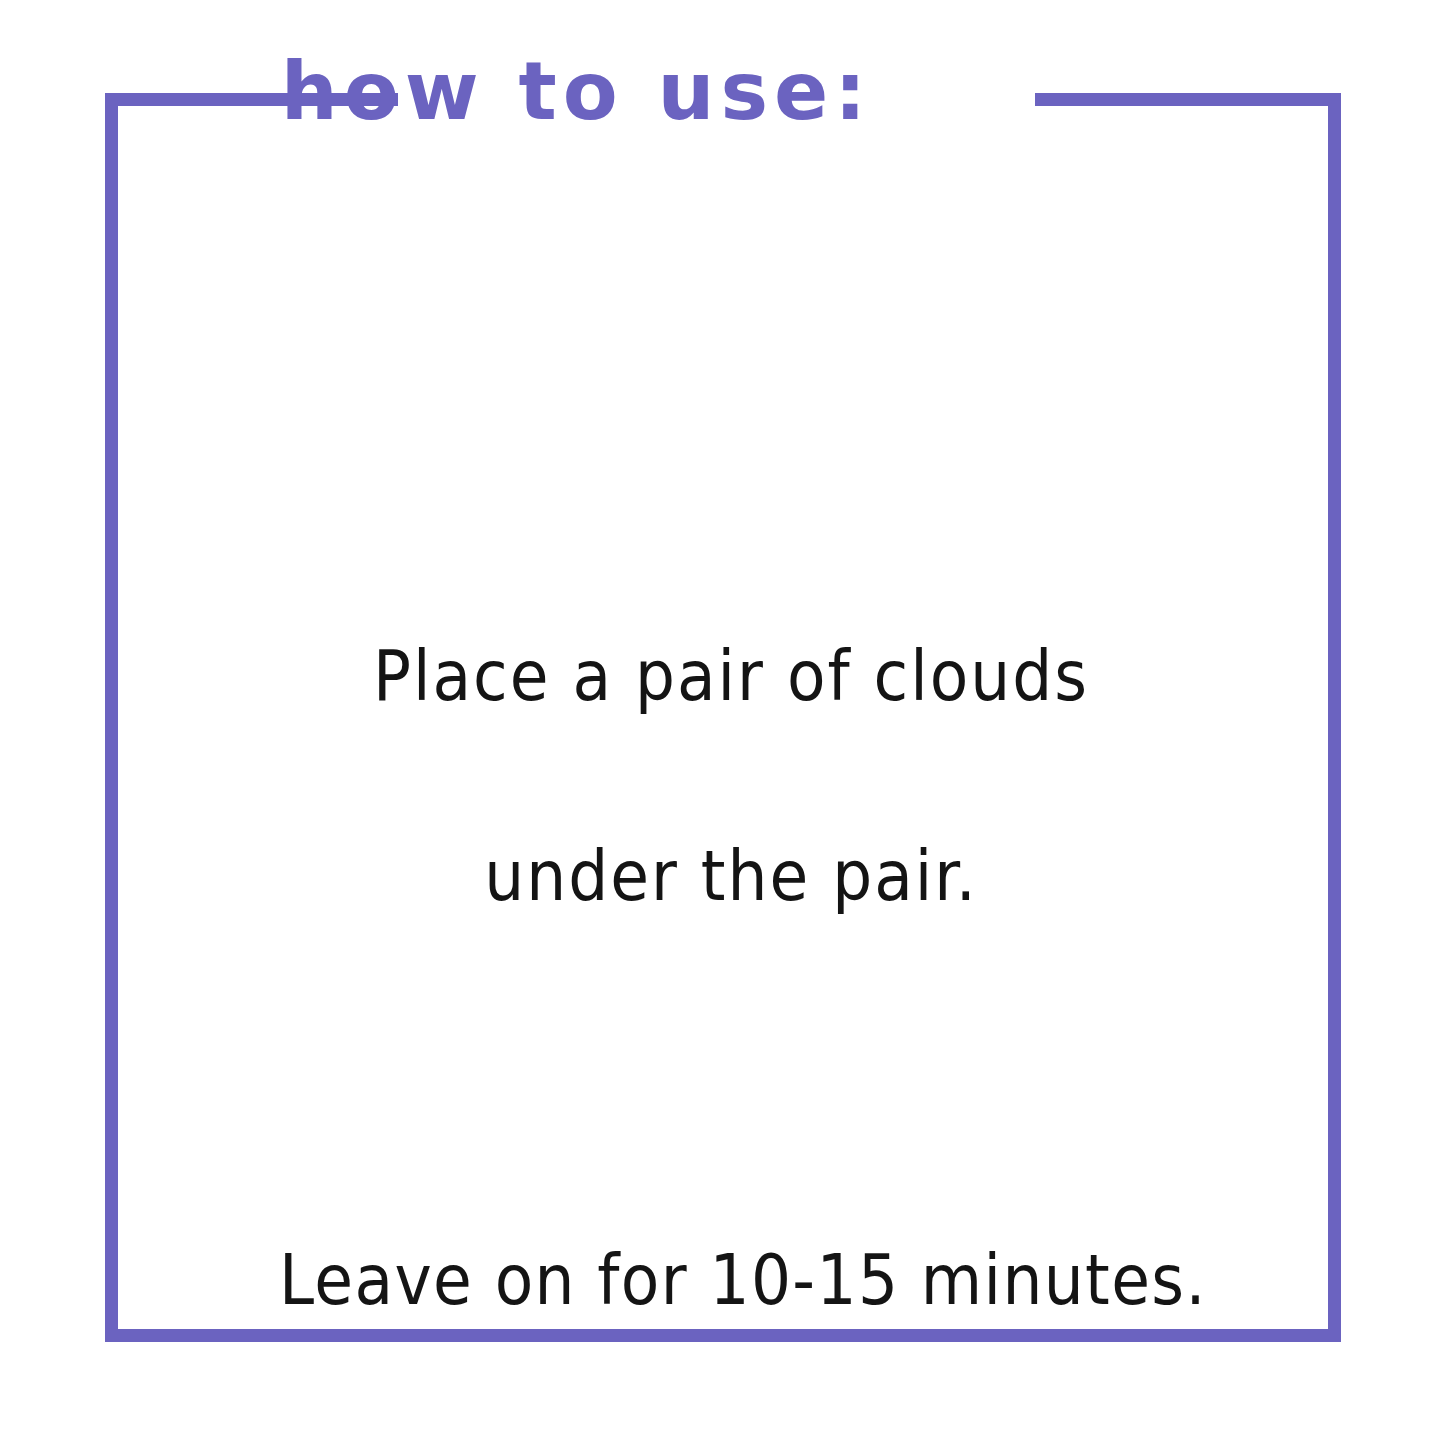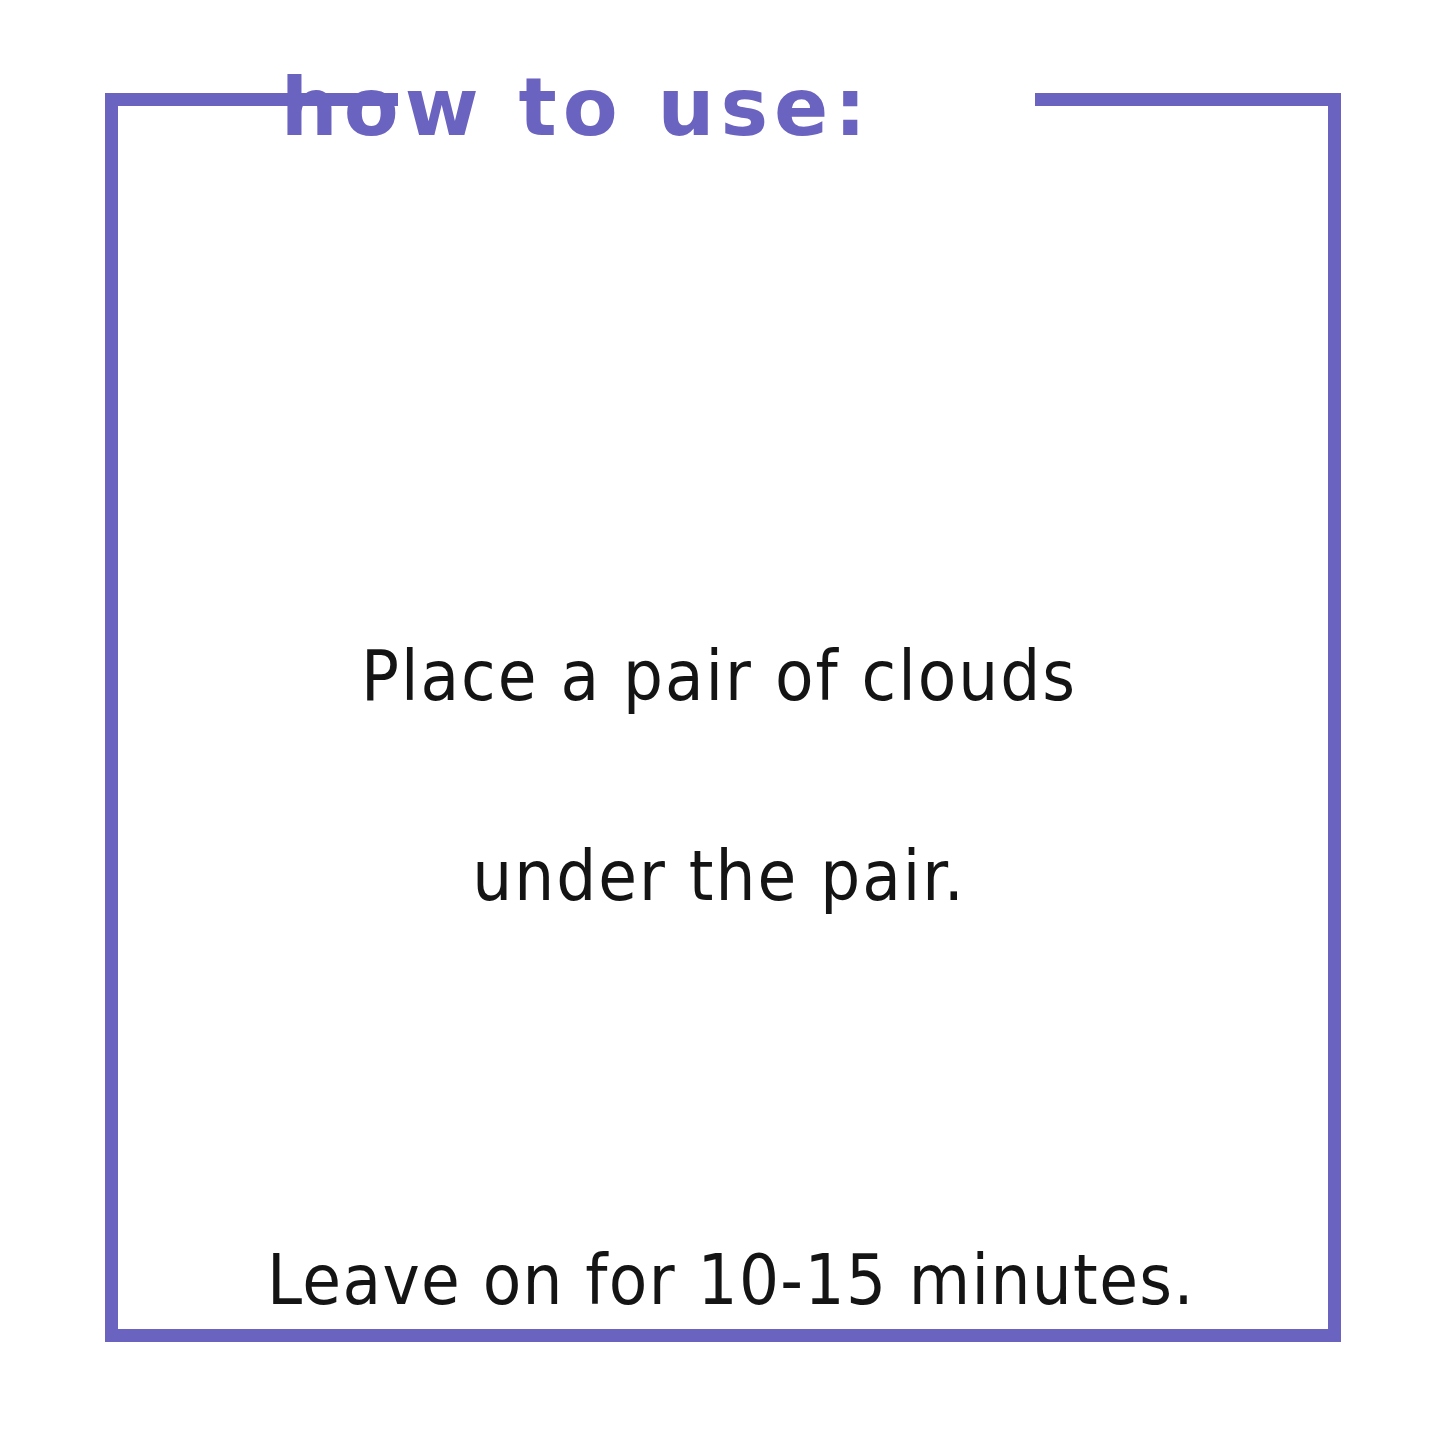--- a/index.html
+++ b/index.html
@@ -62,39 +62,39 @@
     top: 1329px;
     width: 1236px;
     height: 13px;
   }
 
   
 
   #title {
     position: absolute;
     left: 0;
-    top: 68px;
+    top: 52px;
     width: 1153px;
     text-align: center;
     color: #6B63C0;
     font-family: "DejaVu Sans", "Liberation Sans", sans-serif;
     font-size: 80px;
     font-weight: 600;
     letter-spacing: 6px;
     line-height: 1;
     white-space: nowrap;
     background: transparent;
     padding: 0;
   }
 
   
 
   #body-copy {
     position: absolute;
-    left: 114px;
+    left: 126px;
     top: 500px;
     width: 1210px;
     text-align: center;
     color: #141414;
   }
 
   .para {
     font-family: "DejaVu Sans Condensed", "Liberation Sans Narrow", "Liberation Sans", sans-serif;
     font-size: 70px;
     font-weight: 300;

